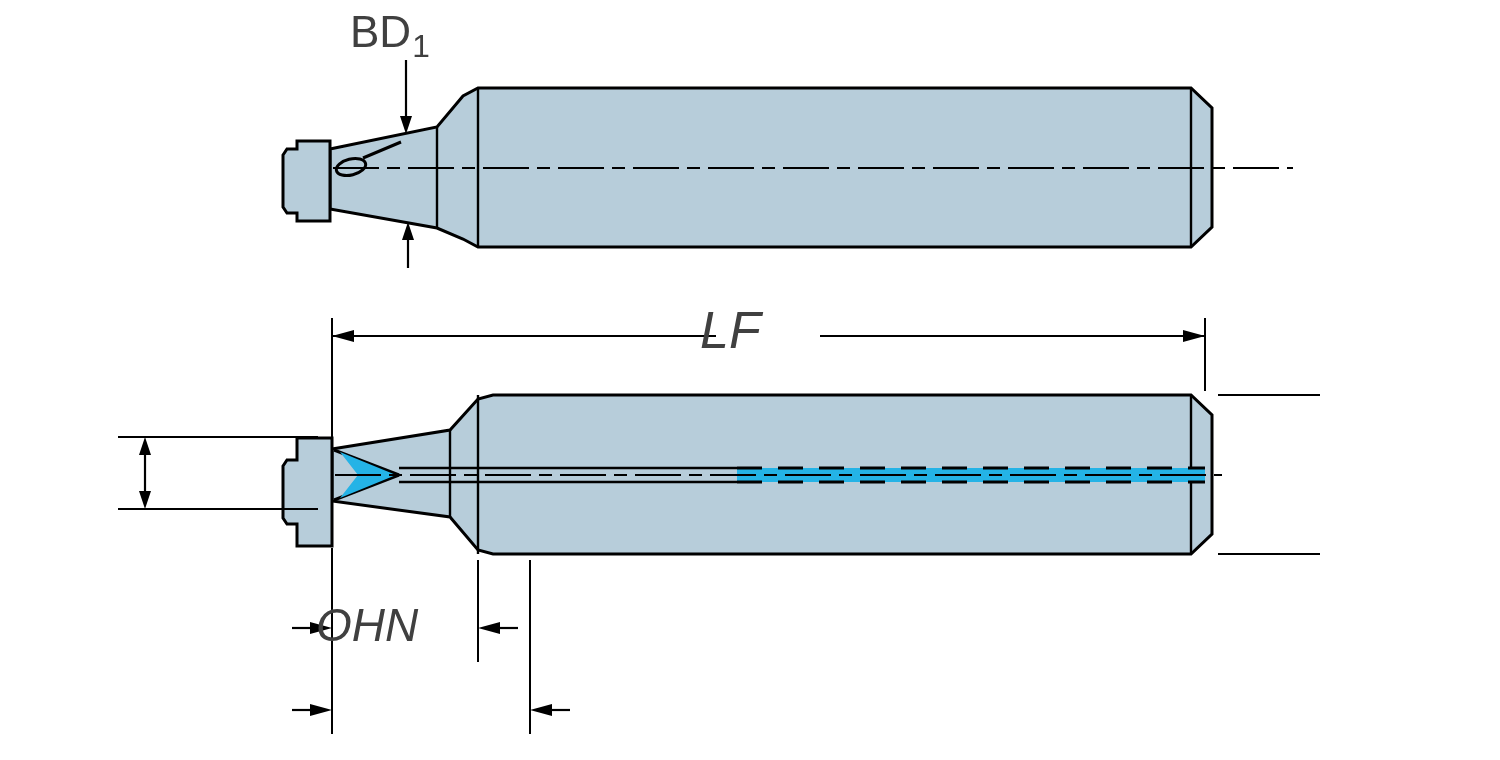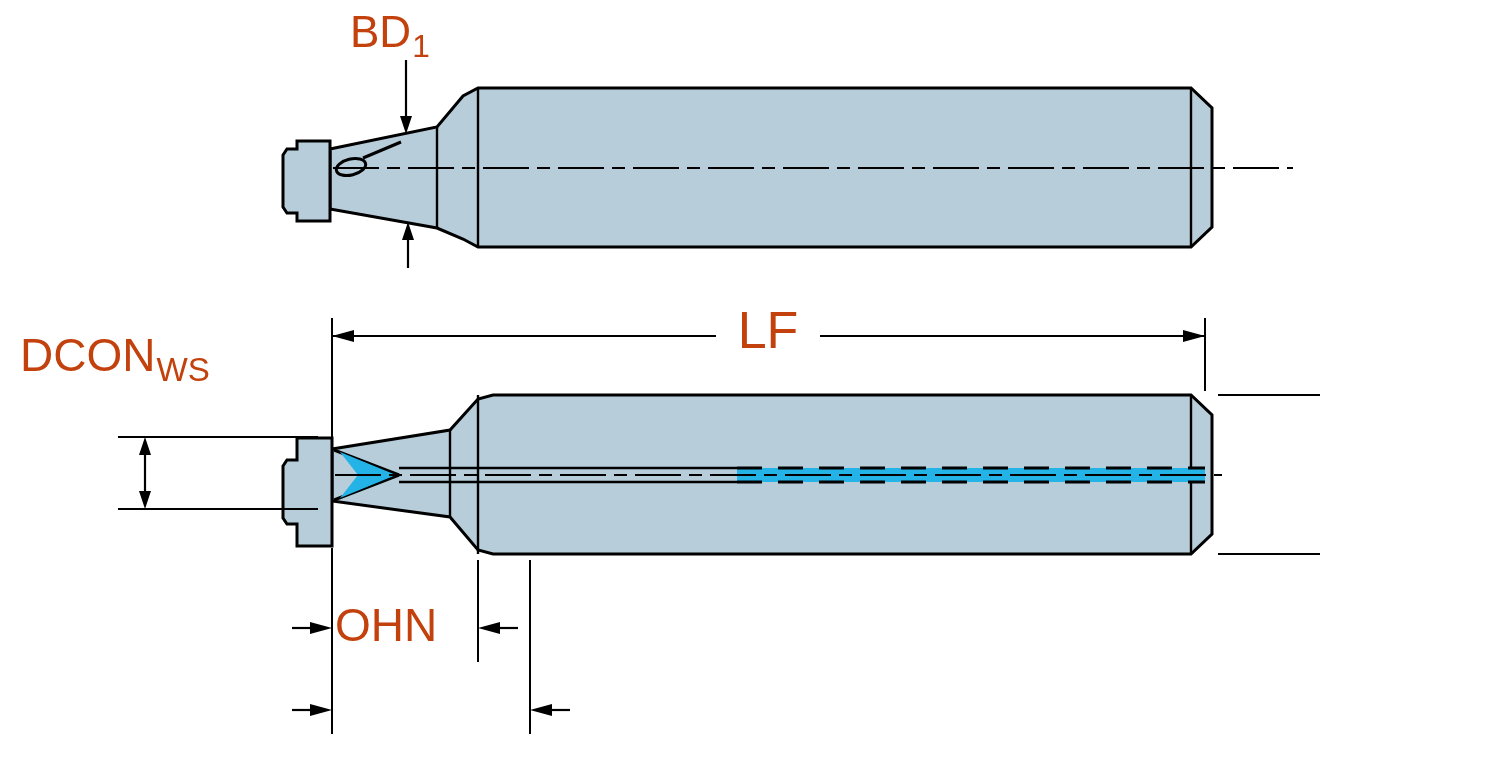--- a/index.html
+++ b/index.html
@@ -1,34 +1,34 @@
 <!DOCTYPE html>
 <html style="--body-fill: #b7cdda; --outline: #000000; --coolant: #24b3e6; --bg: #ffffff;"><head>
 <meta charset="utf-8">
 <style>
   html,body{margin:0;padding:0;background:#fff;}
   .canvas{
     position:relative;width:1320px;height:760px;
     background:var(--bg,#ffffff);
     font-family:"Liberation Sans","DejaVu Sans",sans-serif;
-    color:#c2410c;overflow:hidden;
+    color:#404040;overflow:hidden;
   }
   .canvas svg{position:absolute;left:0;top:0;}
   .body-fill{fill:var(--body-fill,#b7cdda);stroke:var(--outline,#000000);stroke-width:3;stroke-linejoin:miter;}
   .outline3{stroke:var(--outline,#000000);stroke-width:3;fill:none;}
   .outline2{stroke:var(--outline,#000000);stroke-width:2.4;fill:none;}
   .ext{stroke:var(--outline,#000000);stroke-width:2;fill:none;}
   .dim{stroke:var(--outline,#000000);stroke-width:2.2;fill:none;}
   .ah{fill:var(--outline,#000000);stroke:none;}
   .centerline{stroke:var(--outline,#000000);stroke-width:2.2;fill:none;stroke-dasharray:46 8 13 8;}
   .coolant{fill:var(--coolant,#24b3e6);stroke:none;}
   .cool-dash{stroke:var(--outline,#000000);stroke-width:2.8;fill:none;stroke-dasharray:25 16;}
   .dim-label{position:absolute;font-size:46px;line-height:1;white-space:nowrap;}
   .dim-label .sub{font-size:0.72em;position:relative;top:0.30em;margin-left:1px;}
-  .lbl-center{text-align:center;}
+  .lbl-center{font-style:italic;}
   .lbl-lf{font-size:52px;}
   .lbl-bd{font-size:44px;}
 </style>
 </head>
 <body>
 
 <div class="canvas">
 
   <svg width="1500" height="760" viewBox="0 0 1500 760">
 
@@ -113,19 +113,18 @@
       <line class="dim" x1="552" y1="710" x2="570" y2="710"></line>
       <polygon class="ah" points="530,710 552,704 552,716"></polygon>
     </g>
 
   </svg>
 
   <div class="dim-label lbl-bd" style="left:350px;top:10px;"><span>BD</span><span class="sub">1</span></div>
 
   <div class="dim-label lbl-lf lbl-center" style="left:700px;top:304px;width:136px;"><span>LF</span></div>
 
-  <div class="dim-label" style="left:20px;top:332px;"><span>DCON</span><span class="sub">WS</span></div>
 
 
   <div class="dim-label lbl-center" style="left:316px;top:602px;width:140px;"><span>OHN</span></div>
 
 
 </div>
 
 </body></html>

